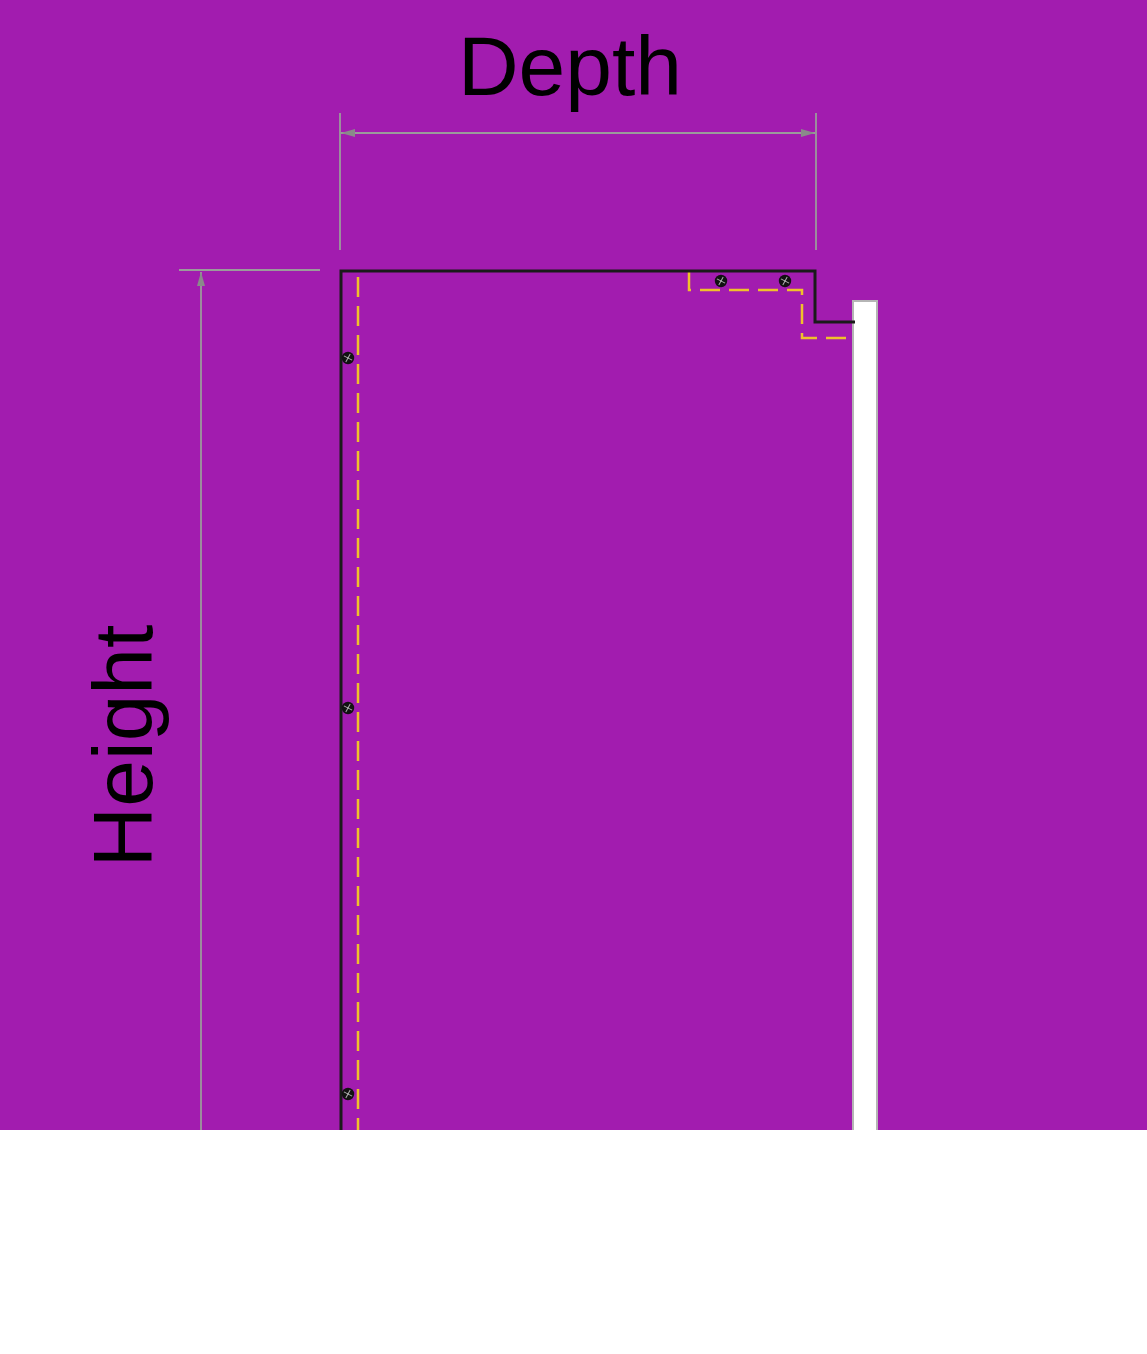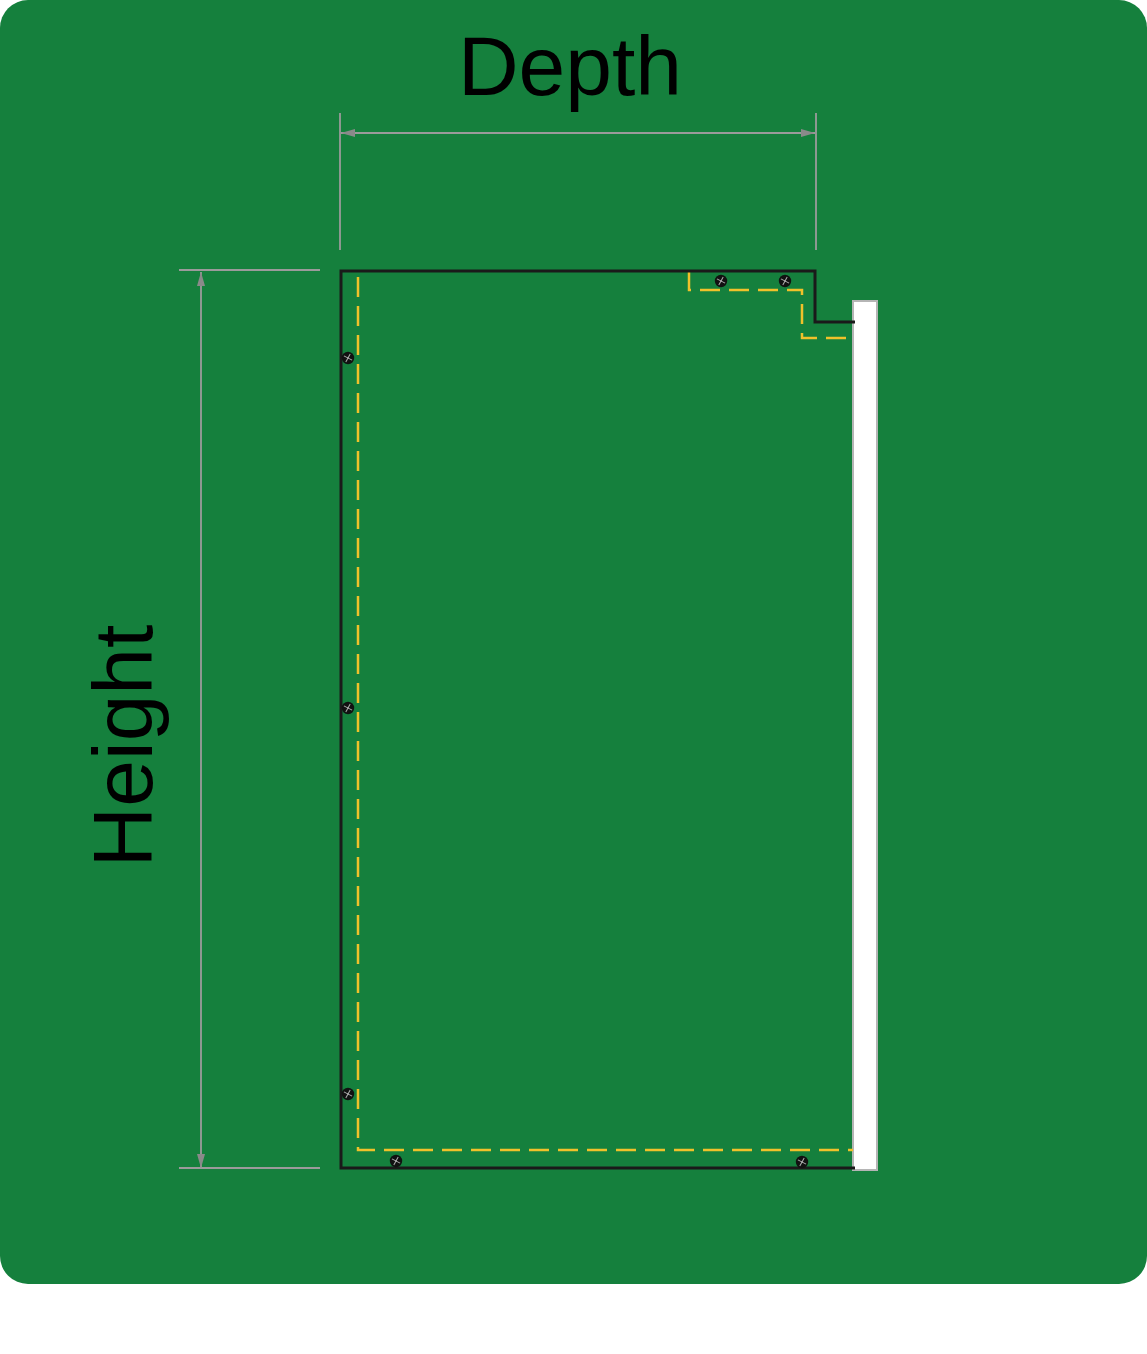--- a/index.html
+++ b/index.html
@@ -4,24 +4,23 @@
 <style>
   html, body {
     margin: 0;
     padding: 0;
     background: #ffffff;
     font-family: "Liberation Sans", sans-serif;
   }
   .canvas {
     position: relative;
     width: 1147px;
-    height: 1284px;
-    background: #15803d;
+    height: 1130px;
+    background: #a21caf;
     overflow: hidden;
-    border-radius: 28px;
   }
   .drawing-svg {
     position: absolute;
     inset: 0;
   }
   .dim-label {
     position: absolute;
     color: #000000;
     font-size: 84px;
     font-weight: 400;

